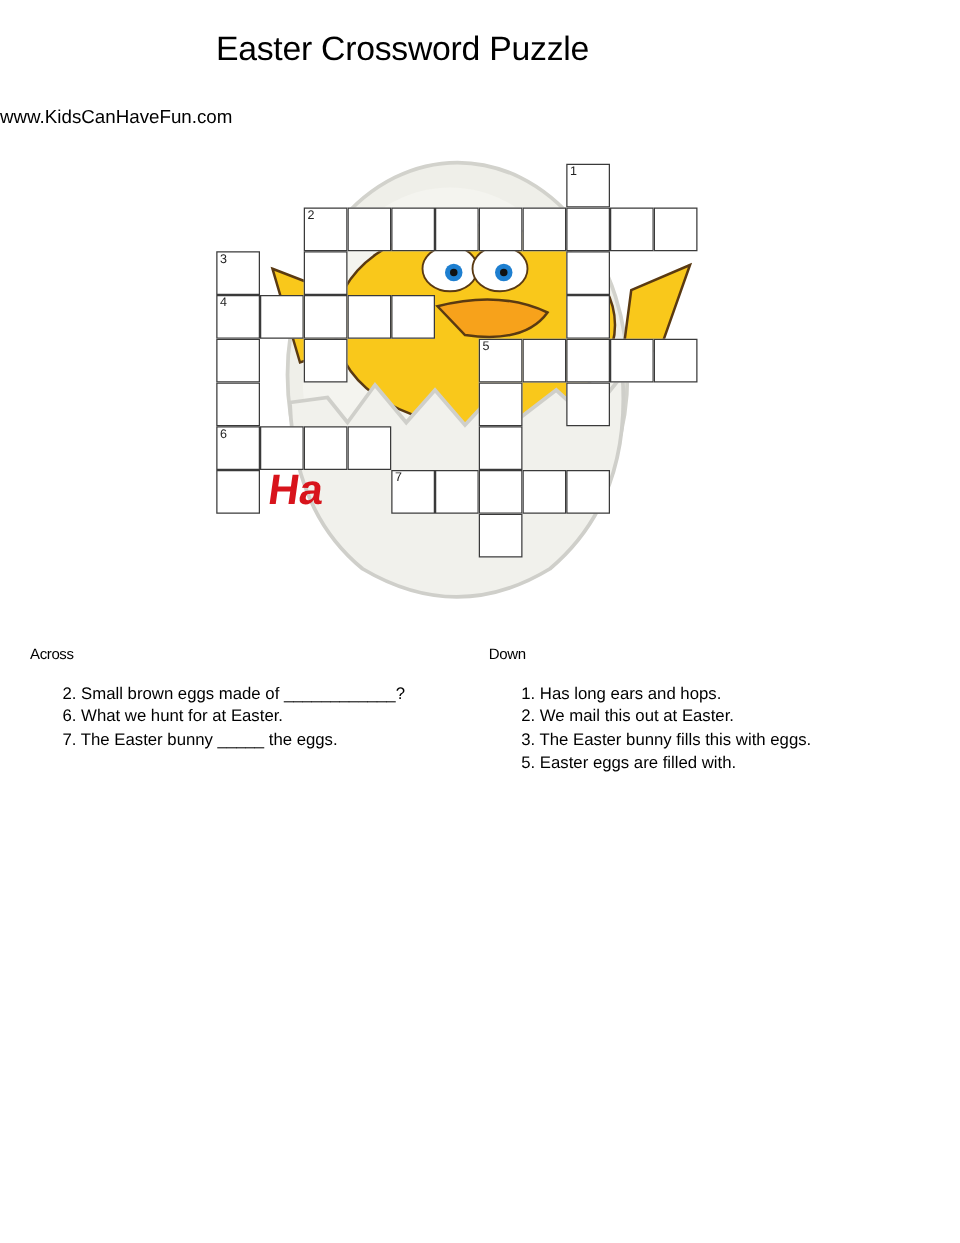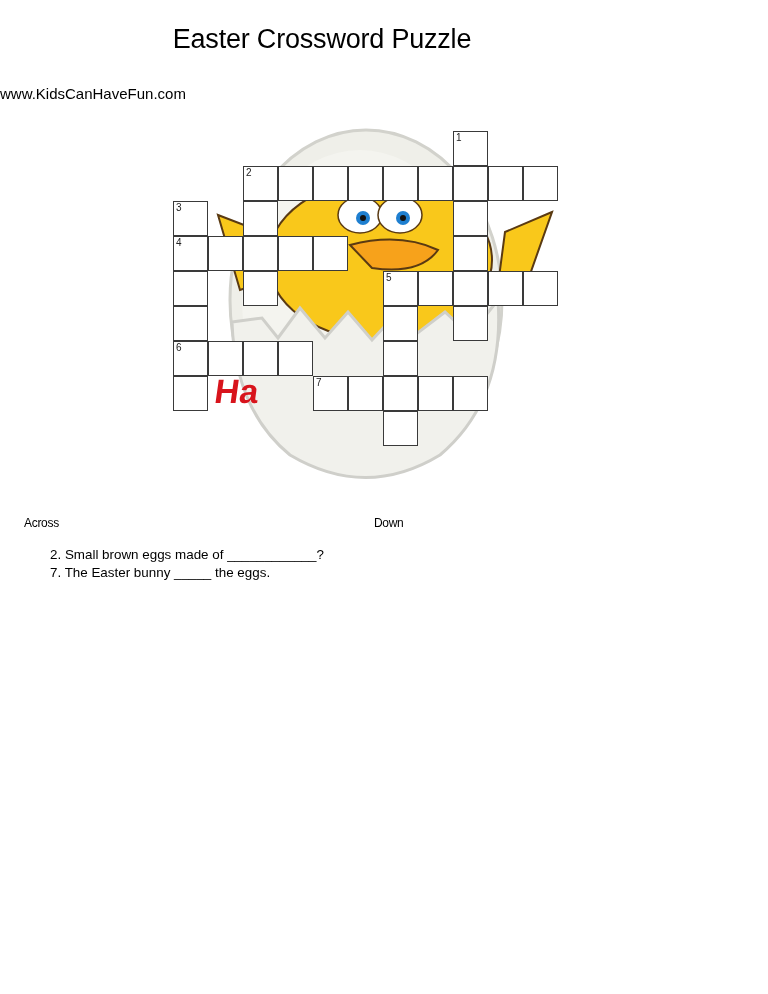--- a/index.html
+++ b/index.html
@@ -11,21 +11,21 @@
   .art { position: absolute; left: 0; top: 0; width: 768px; height: 500px; }
   .grid { position: absolute; left: 173px; top: 131px; width: 386px; height: 316px; }
   .cell { position: absolute; width: 35px; height: 35px; box-sizing: border-box;
           border: 1.3px solid #3a3a3a; background: #fff; }
   .cell .num { position: absolute; top: 0px; left: 2px; font-size: 10px; line-height: 11px; color: #222; }
   .clues { position: absolute; top: 516px; }
   .clues h2 { margin: 0 0 4px 0; font-size: 12px; font-weight: normal; letter-spacing: -0.3px; }
   .clues ol { list-style: none; margin: 16px; padding: 0 0 0 10px; }
   .clues li { font-size: 13.4px; line-height: 18.4px; }
   #across { left: 24px; }
-  #down { left: 374px; }
+  #down { left: 391px; }
 </style>
 </head>
 <body>
 
 <div class="title">Easter Crossword Puzzle</div>
 <div class="url">www.KidsCanHaveFun.com</div>
 
 <svg class="art" viewBox="0 0 768 500">
 
   <ellipse cx="366" cy="300" rx="136" ry="170" fill="#efefe9" stroke="#d2d2cc" stroke-width="3"></ellipse>
@@ -107,19 +107,26 @@
     <div class="cell" style="left: 210px; top: 245px;"></div>
     <div class="cell" style="left: 245px; top: 245px;"></div>
     <div class="cell" style="left: 280px; top: 245px;"></div>
     <div class="cell" style="left: 210px; top: 280px;"></div>
   </div>
 
 <div class="clues" id="across">
   <h2>Across</h2>
   <ol>
     <li>2. Small brown eggs made of ____________?</li>
+    <li>6. What we hunt for at Easter.</li>
     <li>7. The Easter bunny _____ the eggs.</li>
   </ol>
 </div>
 
 <div class="clues" id="down">
   <h2>Down</h2>
+  <ol>
+    <li>1. Has long ears and hops.</li>
+    <li>2. We mail this out at Easter.</li>
+    <li>3. The Easter bunny fills this with eggs.</li>
+    <li>5. Easter eggs are filled with.</li>
+  </ol>
 </div>
 
 </body></html>

